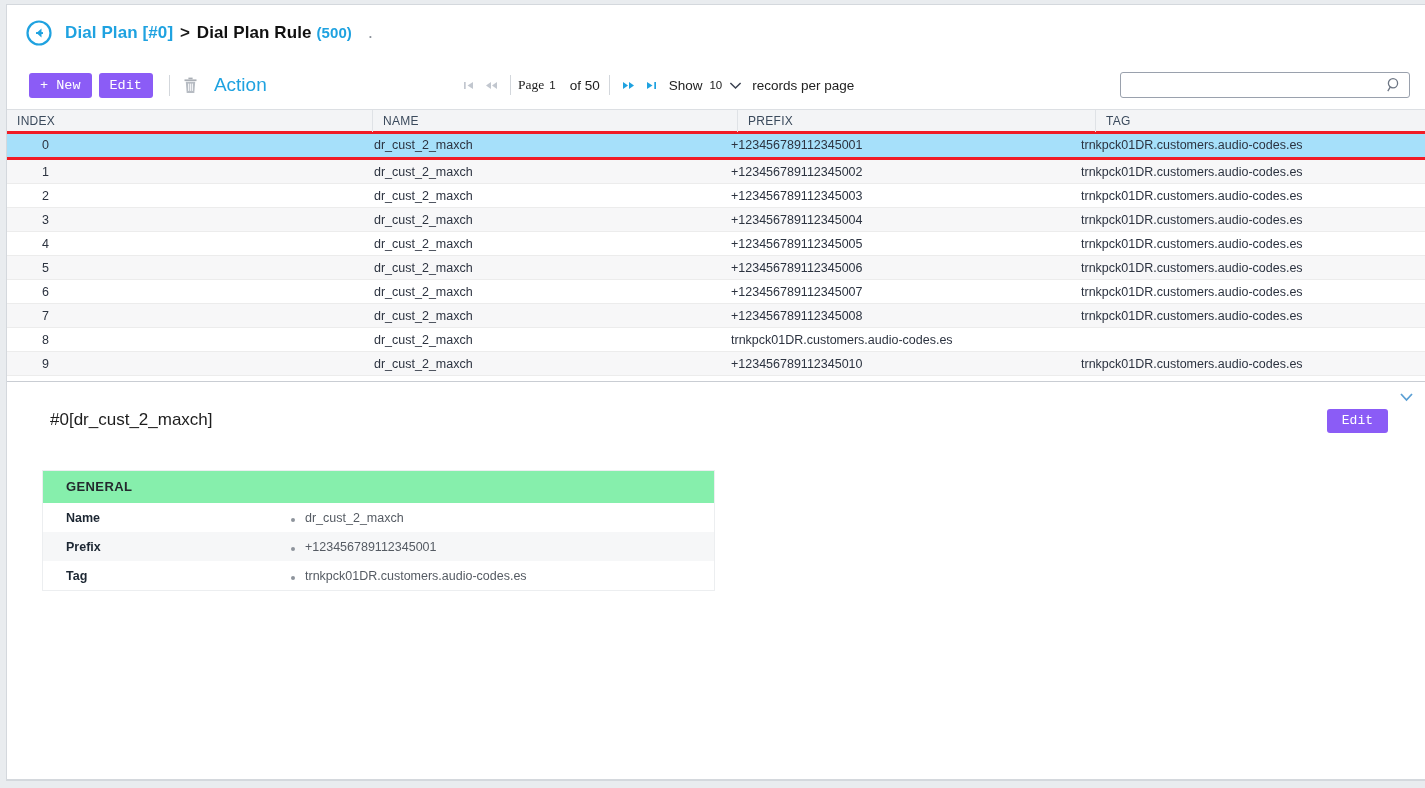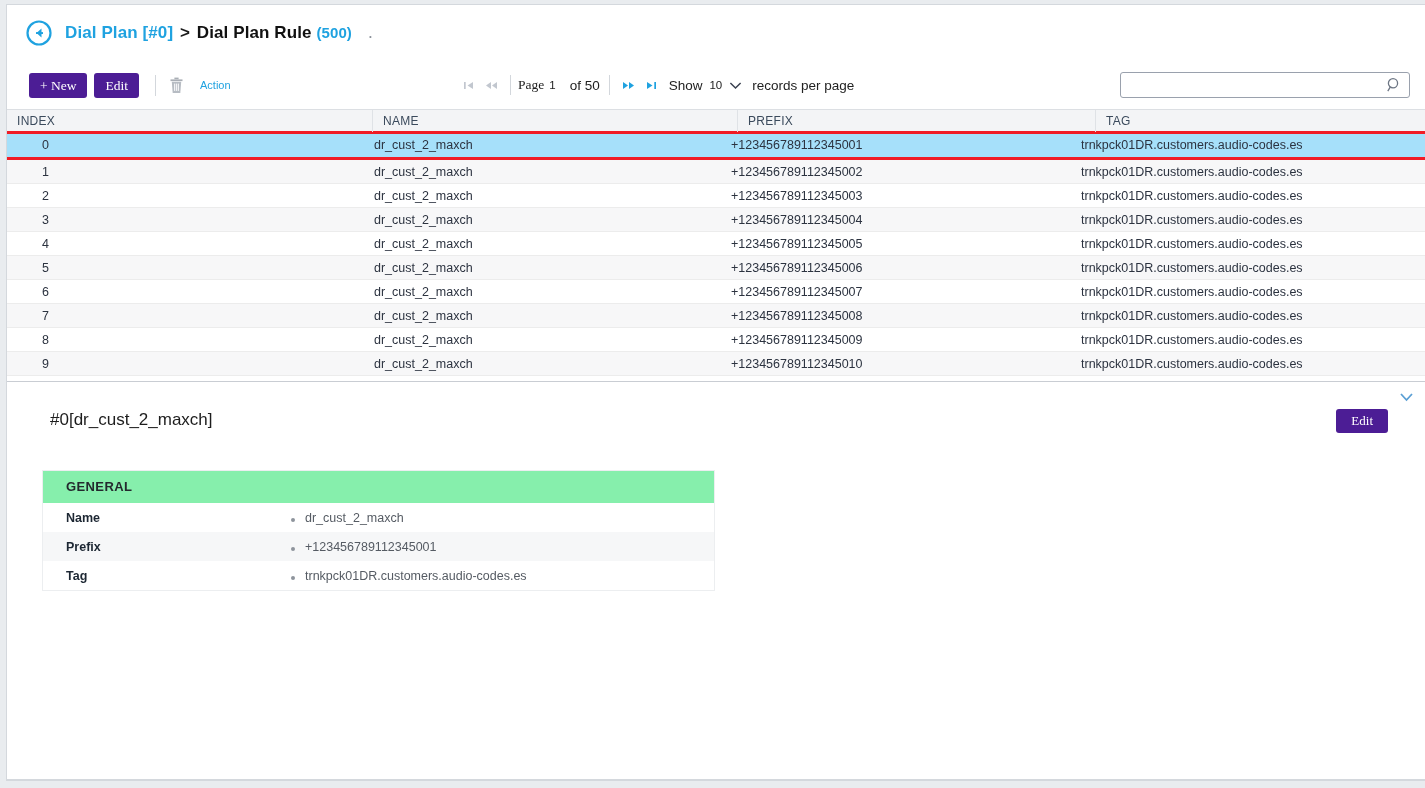--- a/index.html
+++ b/index.html
@@ -42,39 +42,39 @@
 
   
   .toolbar {
     height: 48px;
     display: flex;
     align-items: center;
     padding: 0 16px 0 22px;
     position: relative;
   }
   .btn-blue {
-    background: #4c1d95;
+    background: #8b5cf6;
     color: #fff;
     border: none;
     border-radius: 3px;
-    font-family: Liberation Serif, serif;
+    font-family: Liberation Mono, monospace;
     font-size: 13.5px;
     height: 25px;
     padding: 0 11px;
     cursor: pointer;
     line-height: 25px;
   }
   #btn-new { margin-right: 7px; }
   .tb-divider {
     width: 1px; height: 21px; background: #d3d7dc;
     margin: 0 13px 0 16px;
   }
   .trash-icon { width: 15px; height: 17px; cursor: pointer; }
   .action-link {
-    color: #1fa2e0; font-size: 11px; margin-left: 16px; cursor: pointer;
+    color: #1fa2e0; font-size: 19px; margin-left: 16px; cursor: pointer;
   }
 
   
   .pager {
     position: absolute; left: 452px; top: 0; height: 48px;
     display: flex; align-items: center; font-size: 13.5px; color: #222;
   }
   .pg-arrow { margin: 0 4px; cursor: pointer; display: inline-flex; }
   .pg-arrow.disabled { cursor: default; }
   .pg-bar { width: 1px; height: 20px; background: #d3d7dc; margin: 0 7px; }
@@ -341,21 +341,20 @@
         </div>
         <div class="grid-row alt">
           <div class="cell c-index">7</div>
           <div class="cell c-name">dr_cust_2_maxch</div>
           <div class="cell c-prefix">+123456789112345008</div>
           <div class="cell c-tag">trnkpck01DR.customers.audio-codes.es</div>
         </div>
         <div class="grid-row">
           <div class="cell c-index">8</div>
           <div class="cell c-name">dr_cust_2_maxch</div>
-          <div class="cell c-prefix">+123456789112345009</div>
           <div class="cell c-tag">trnkpck01DR.customers.audio-codes.es</div>
         </div>
         <div class="grid-row alt">
           <div class="cell c-index">9</div>
           <div class="cell c-name">dr_cust_2_maxch</div>
           <div class="cell c-prefix">+123456789112345010</div>
           <div class="cell c-tag">trnkpck01DR.customers.audio-codes.es</div>
         </div>
       </div>
   </div>

